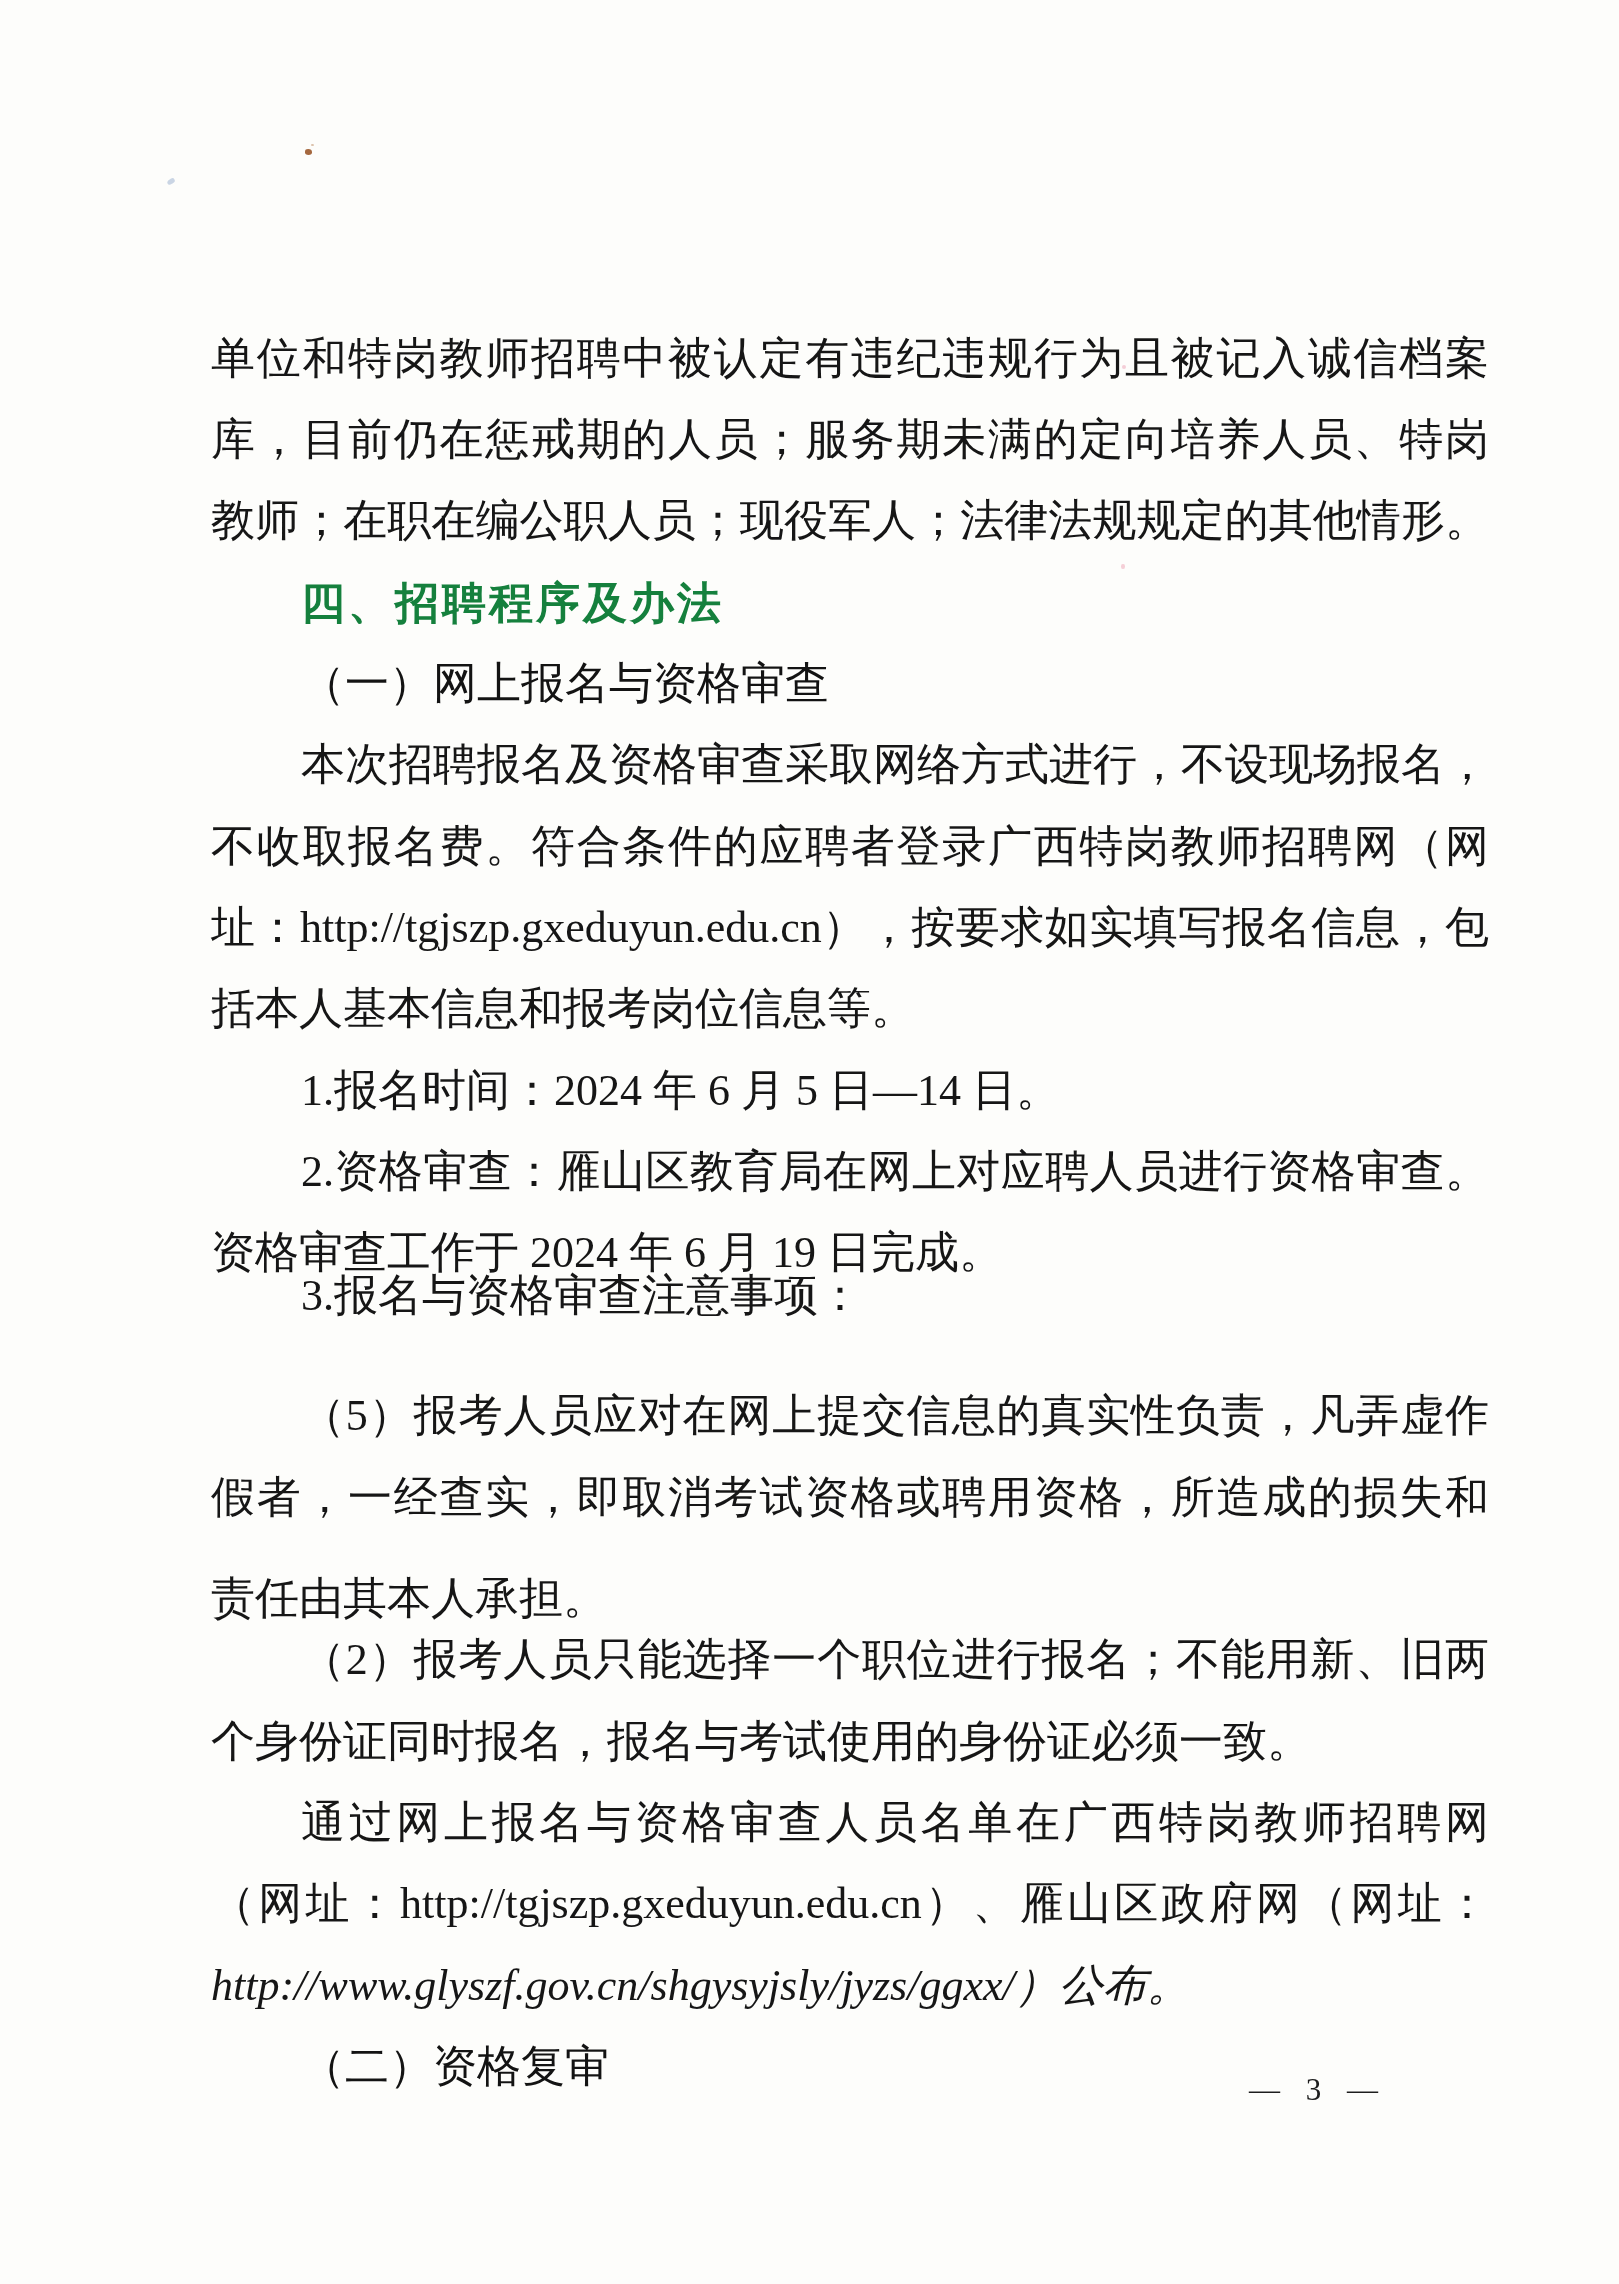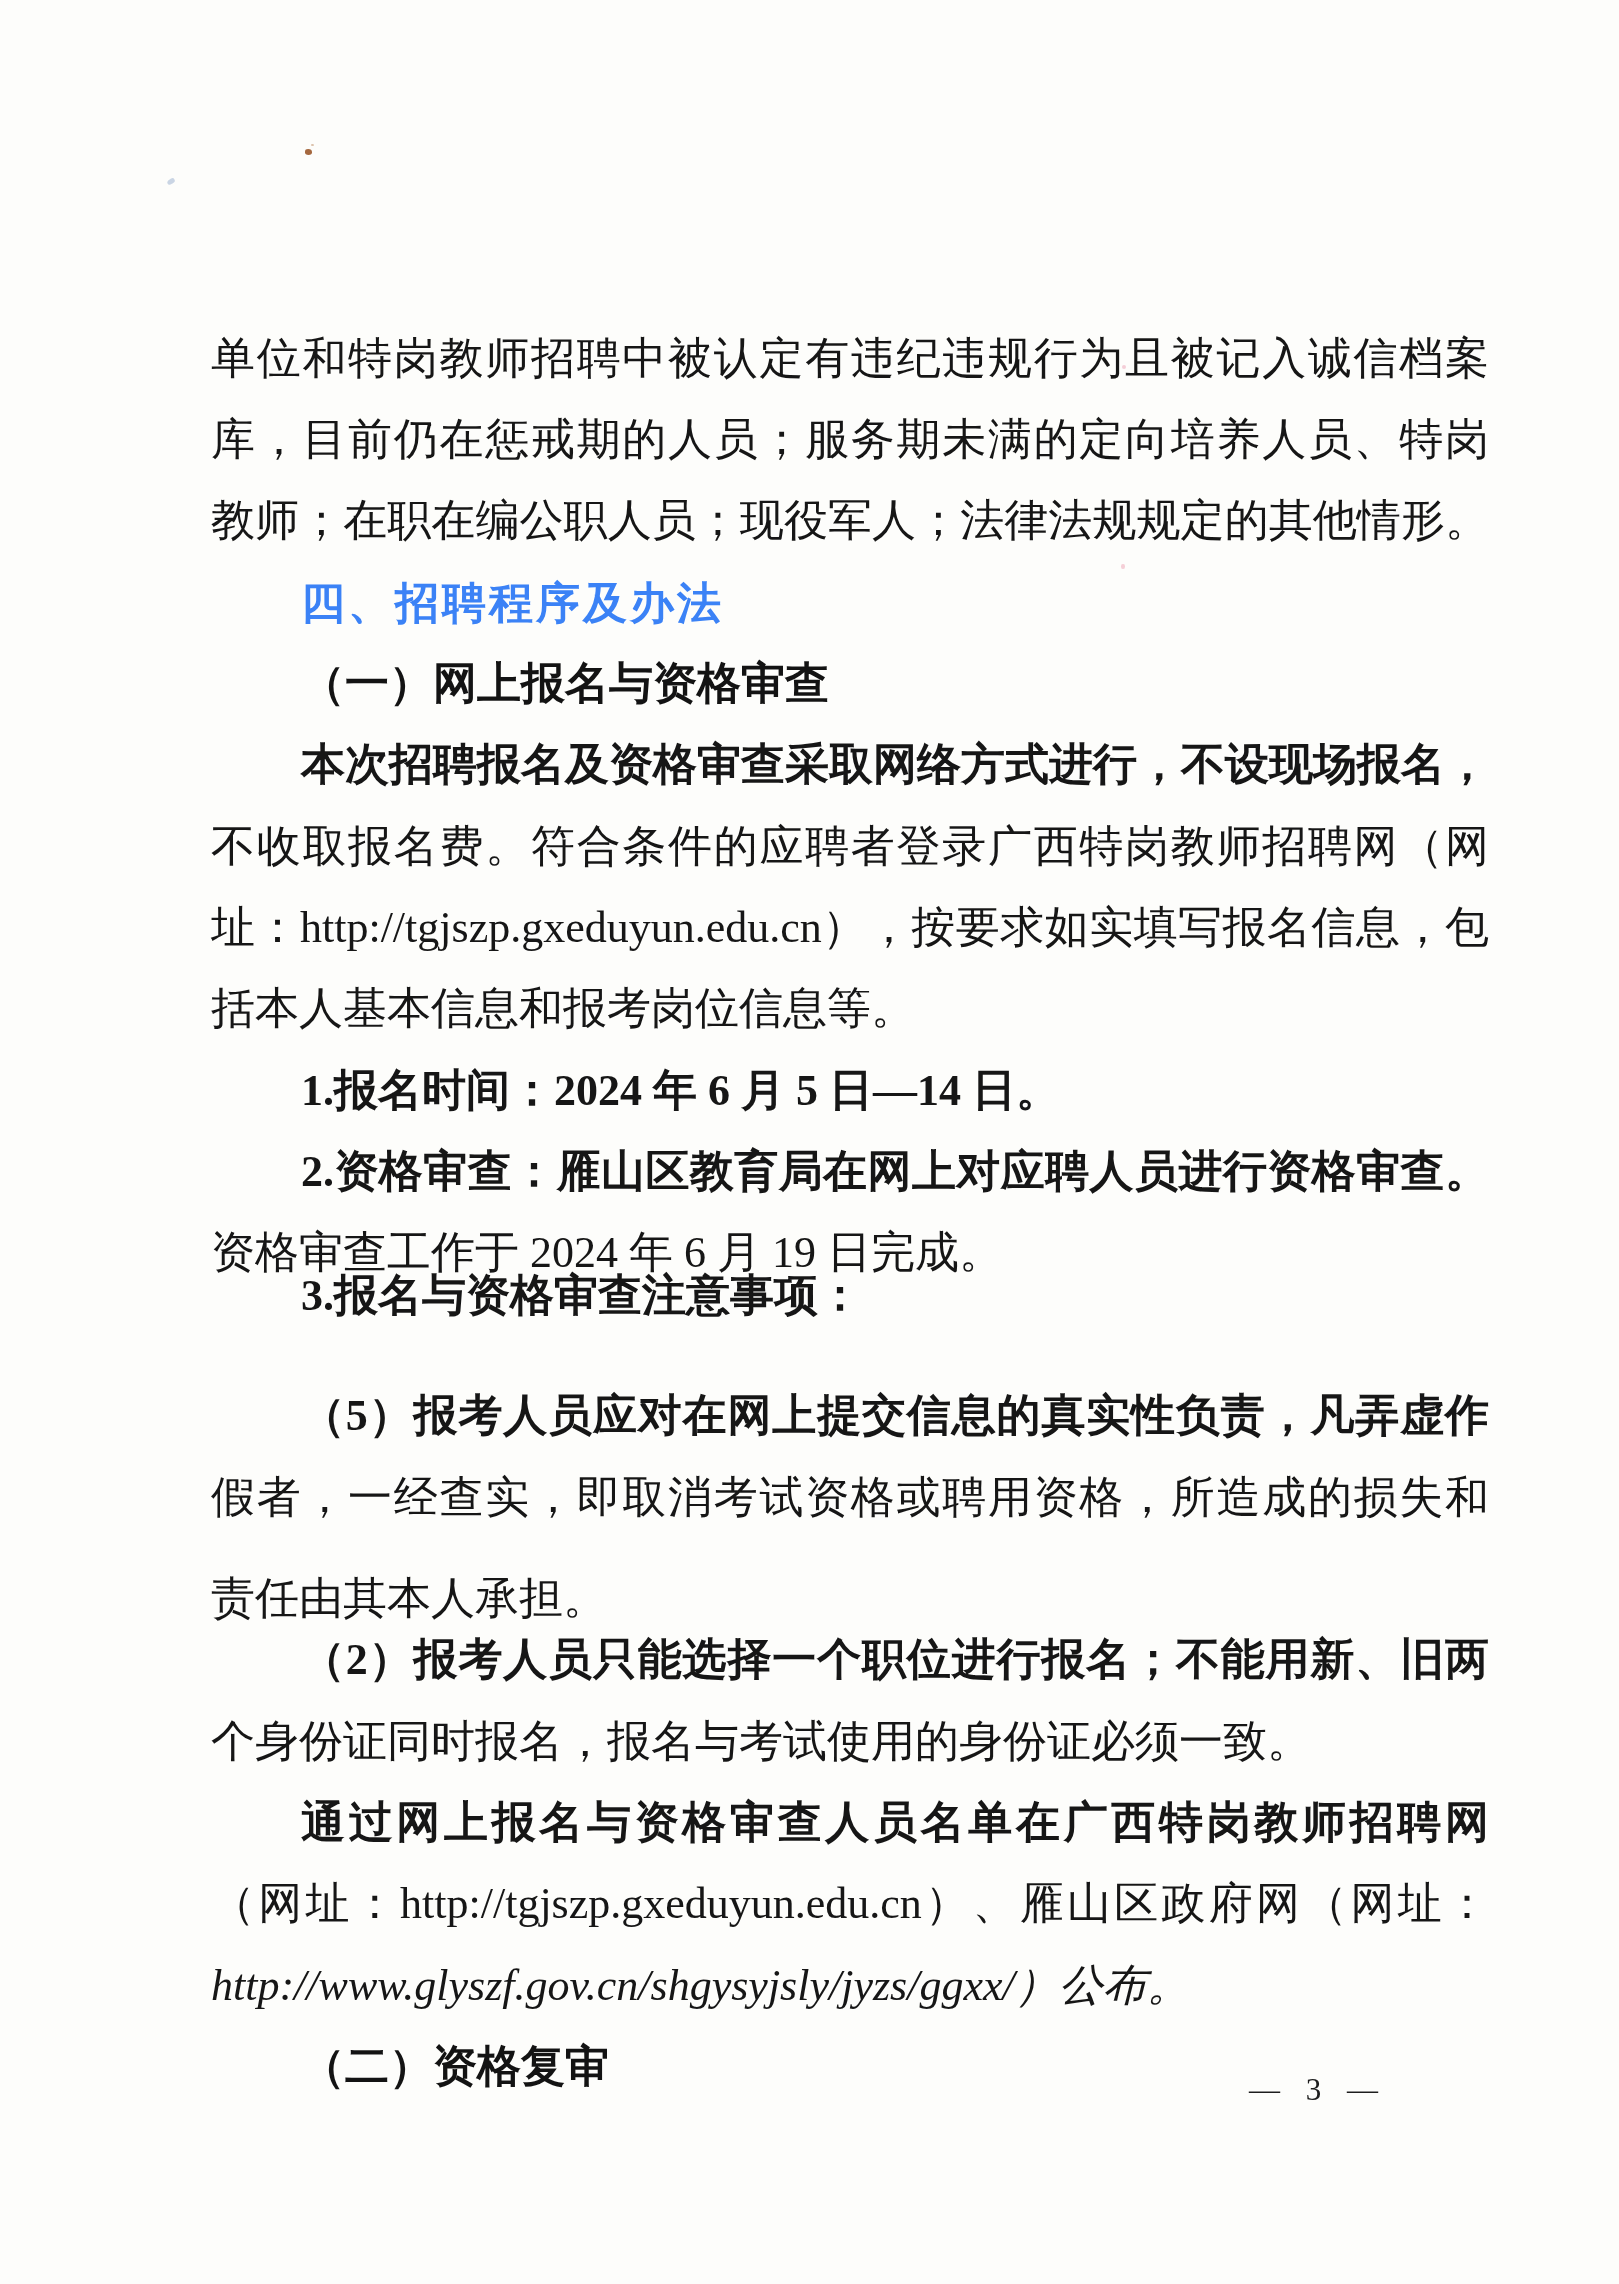--- a/index.html
+++ b/index.html
@@ -27,26 +27,26 @@
     color: #161616;
     text-align: left;
     white-space: pre-wrap;
     margin-top: 36px;
   }
   .line.justify {
     text-align: justify;
     text-align-last: justify;
     text-justify: inter-ideograph;
   }
-  .line.indent { text-indent: 90px; font-weight: bold; }
+  .line.indent { text-indent: 90px; }
   .line.h1 {
     font-family: "Liberation Sans", "DejaVu Sans", sans-serif;
     font-weight: 700;
     letter-spacing: 3px;
-    color: #3b82f6;
+    color: #15803d;
   }
   .line.h2 { color: #131313; }
 
   .page-number {
     position: absolute;
     left: 1249px;
     top: 2070px;
     width: 199px;
     font-size: 31px;
     line-height: 40px;

